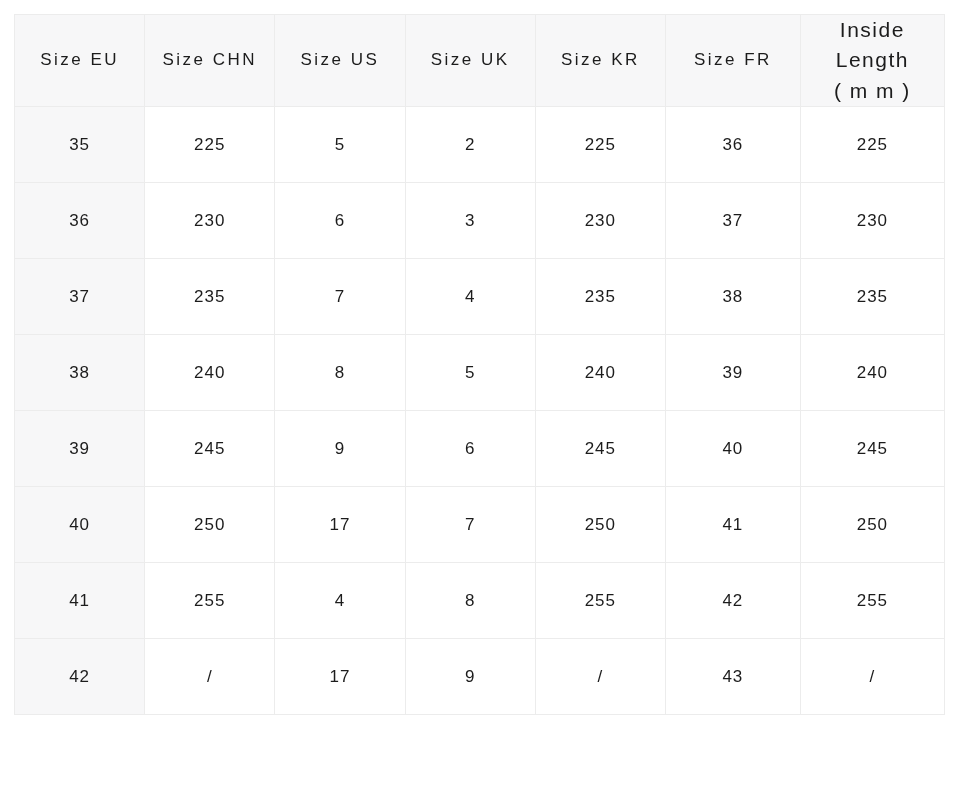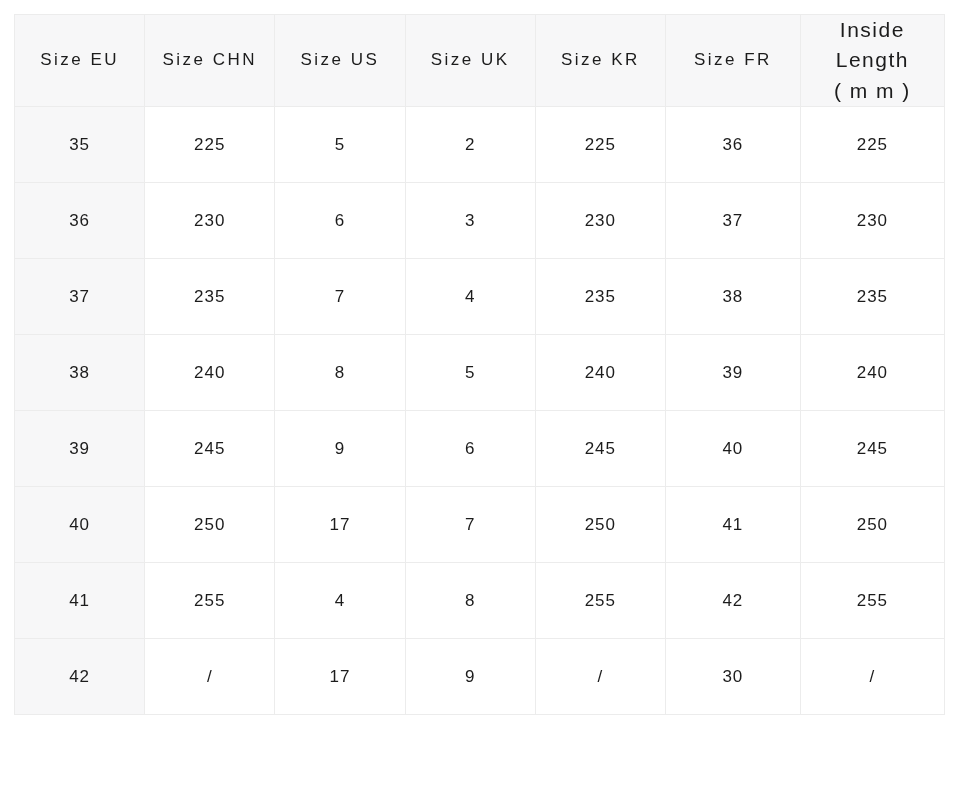--- a/index.html
+++ b/index.html
@@ -140,18 +140,18 @@
           <td>255</td>
           <td>42</td>
           <td>255</td>
         </tr>
         <tr>
           <td>42</td>
           <td>/</td>
           <td>17</td>
           <td>9</td>
           <td>/</td>
-          <td>30</td>
+          <td>43</td>
           <td>/</td>
         </tr>
       </tbody>
   </table>
 </div>
 
 </body></html>

